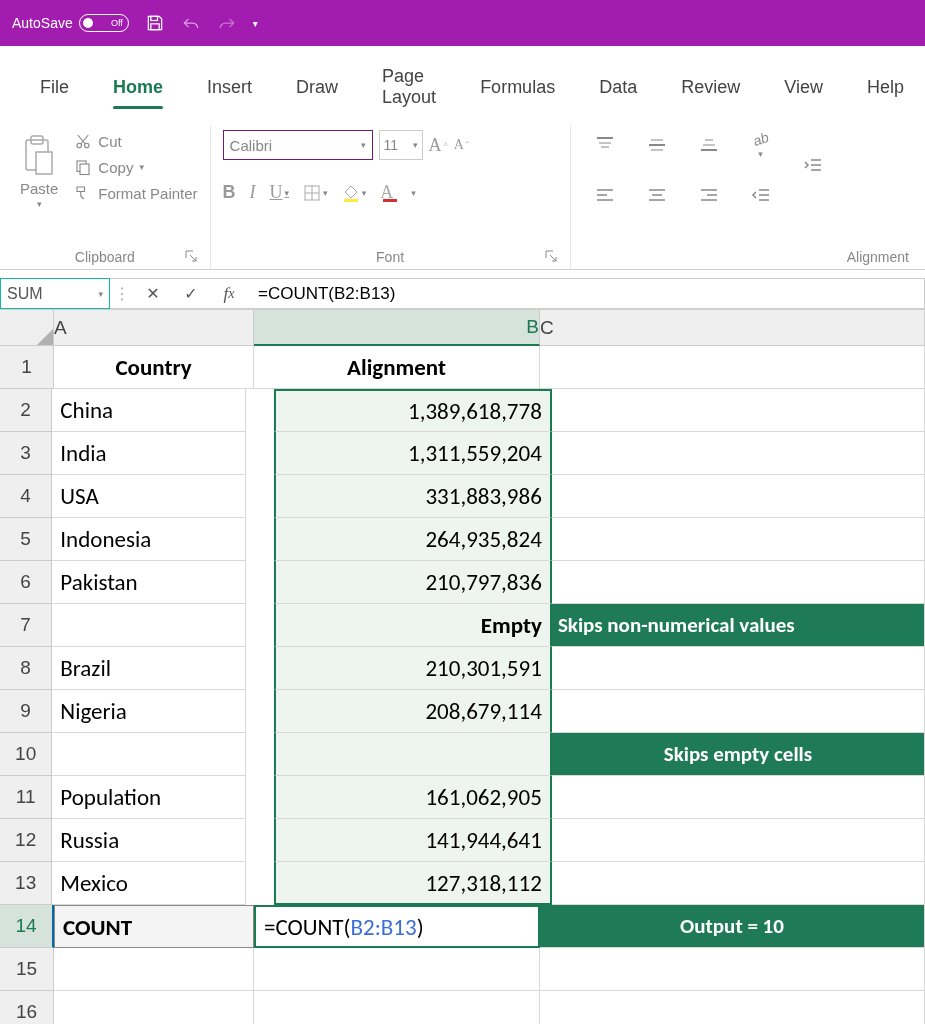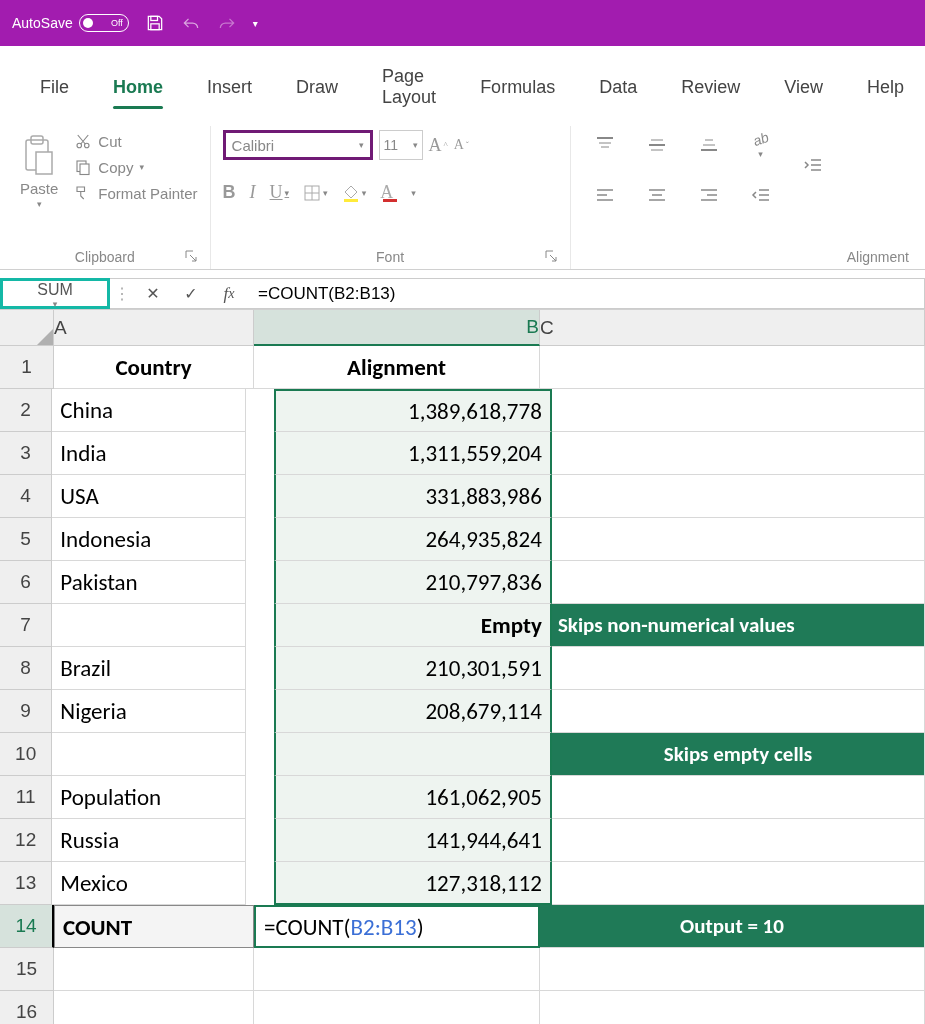--- a/index.html
+++ b/index.html
@@ -16,45 +16,45 @@
   .ribbon-tab.active::after { content:""; position:absolute; left:22px; right:22px; bottom:-1px; height:3px; background:#1a7a52; border-radius:2px;}
   .ribbon { display: flex; background: #fff; border-bottom: 1px solid #d0d0d0; height: 152px; padding-top: 8px;}
   .group { display: flex; flex-direction: column; padding: 4px 12px 0; border-right: 1px solid #e8e8e8; color:#888; }
   .group-body { flex: 1; display: flex; gap: 8px; align-items:flex-start;}
   .group-label { font-size: 14px; text-align: center; padding: 6px 0 4px; color: #888; position: relative;}
   .launcher { position:absolute; right:0; bottom:6px; width:14px; height:14px; }
   .paste-btn { display: flex; flex-direction: column; align-items: center; gap: 2px; padding: 4px 8px;}
   .clip-actions { display: flex; flex-direction: column; gap: 8px; padding-top: 2px; }
   .clip-row { display: flex; align-items: center; gap: 6px; font-size: 15px; color:#888;}
   .font-row { display:flex; gap:6px; align-items:center; margin-bottom: 14px;}
-  .font-select { width: 150px; height: 30px; border:3px solid #701a75; padding: 0 6px; display:flex; align-items:center; justify-content:space-between; color:#888; font-size:15px;}
+  .font-select { width: 150px; height: 30px; border:1px solid #701a75; padding: 0 6px; display:flex; align-items:center; justify-content:space-between; color:#888; font-size:15px;}
   .size-select { width: 44px; height: 30px; border:1px solid #ccc; padding: 0 4px; display:flex; align-items:center; justify-content:space-between; color:#888; font-size:14px;}
   .btn-row { display:flex; gap:14px; align-items:center;}
   .fbtn { color:#999; font-family: "Times New Roman", serif; font-size:18px; user-select:none; display:flex; align-items:center; gap:2px;}
   .align-col { display:flex; flex-direction:column; gap:20px;}
   .align-btn { width: 44px; height: 30px; display:flex; align-items:center; justify-content:center; flex-direction:column; gap:2px; }
   .caret { font-size:9px; color:#888;}
   
   .formula-bar { height: 32px; display:flex; align-items:stretch; border-bottom:1px solid #d0d0d0; font-size:16px; margin-top:8px;}
-  .name-box { width: 110px; border:3px solid #14b8a6; display:flex; align-items:center; justify-content:space-between; padding:0 6px; color:#555;flex-direction:column;}
+  .name-box { width: 110px; border:1px solid #14b8a6; display:flex; align-items:center; justify-content:space-between; padding:0 6px; color:#555;}
   .fb-sep { width: 24px; border-top:1px solid #ccc; border-bottom:1px solid #ccc; }
   .fb-btns { display:flex; align-items:center; border-top:1px solid #ccc; border-bottom:1px solid #ccc;}
   .fb-btn { width: 38px; display:flex; align-items:center; justify-content:center; color:#555; font-size:16px;}
   .fx { font-style: italic; font-family: "Times New Roman", serif; font-size:17px; }
   .fb-input { flex:1; border:1px solid #ccc; border-left:none; display:flex; align-items:center; padding:0 10px; color:#000; font-size:17px;}
   
   .sheet { display:flex; flex-direction:column; }
   .colheaders { display:flex; height:36px; }
   .rownum-spacer { width:54px; background:#efefef; border-right:1px solid #ccc; border-bottom:1px solid #ccc; position:relative;}
   .rownum-spacer::after{content:""; position:absolute; right:0; bottom:0; width:0; height:0; border-right:16px solid #b0b0b0; border-top:16px solid transparent;}
   .colh { text-align:center; background:#efefef; border-right:1px solid #ccc; border-bottom:1px solid #ccc; font-size:19px; display:flex; align-items:center; justify-content:center; color:#444;}
   .colh.sel { background:#d6e2dc; border-bottom:2px solid #1a7a52; color:#1a7a52;}
   .row { display:flex; height:43px;}
   .rh { width:54px; background:#efefef; border-right:1px solid #ccc; border-bottom:1px solid #ccc; display:flex; align-items:center; justify-content:center; font-size:19px; color:#444;}
-  .rh.sel { background:#d6e2dc; border-right:2px solid #000000; color:#1a7a52;}
+  .rh.sel { background:#d6e2dc; border-right:2px solid #0369a1; color:#1a7a52;}
   .cell { border-right:1px solid #d8d8d8; border-bottom:1px solid #d8d8d8; display:flex; align-items:center; font-size:23px; color:#000; padding:0 8px; font-family: Calibri, Arial, sans-serif;}
   .cA { width:200px; justify-content:flex-start;}
   .cB { width:286px; justify-content:flex-end;}
   .cC { width:385px; justify-content:flex-start;}
   .hdr-cell { font-weight:700; justify-content:center;}
   .bold { font-weight:700;}
   .sel-range { background:#eef4f0;margin-left:28px;}
   .sel-range.first { border-top:2px solid #1a7a52 !important; }
   .sel-left { border-left:2px solid #1a7a52 !important;}
   .sel-right-bord { border-right:2px solid #1a7a52 !important;}

